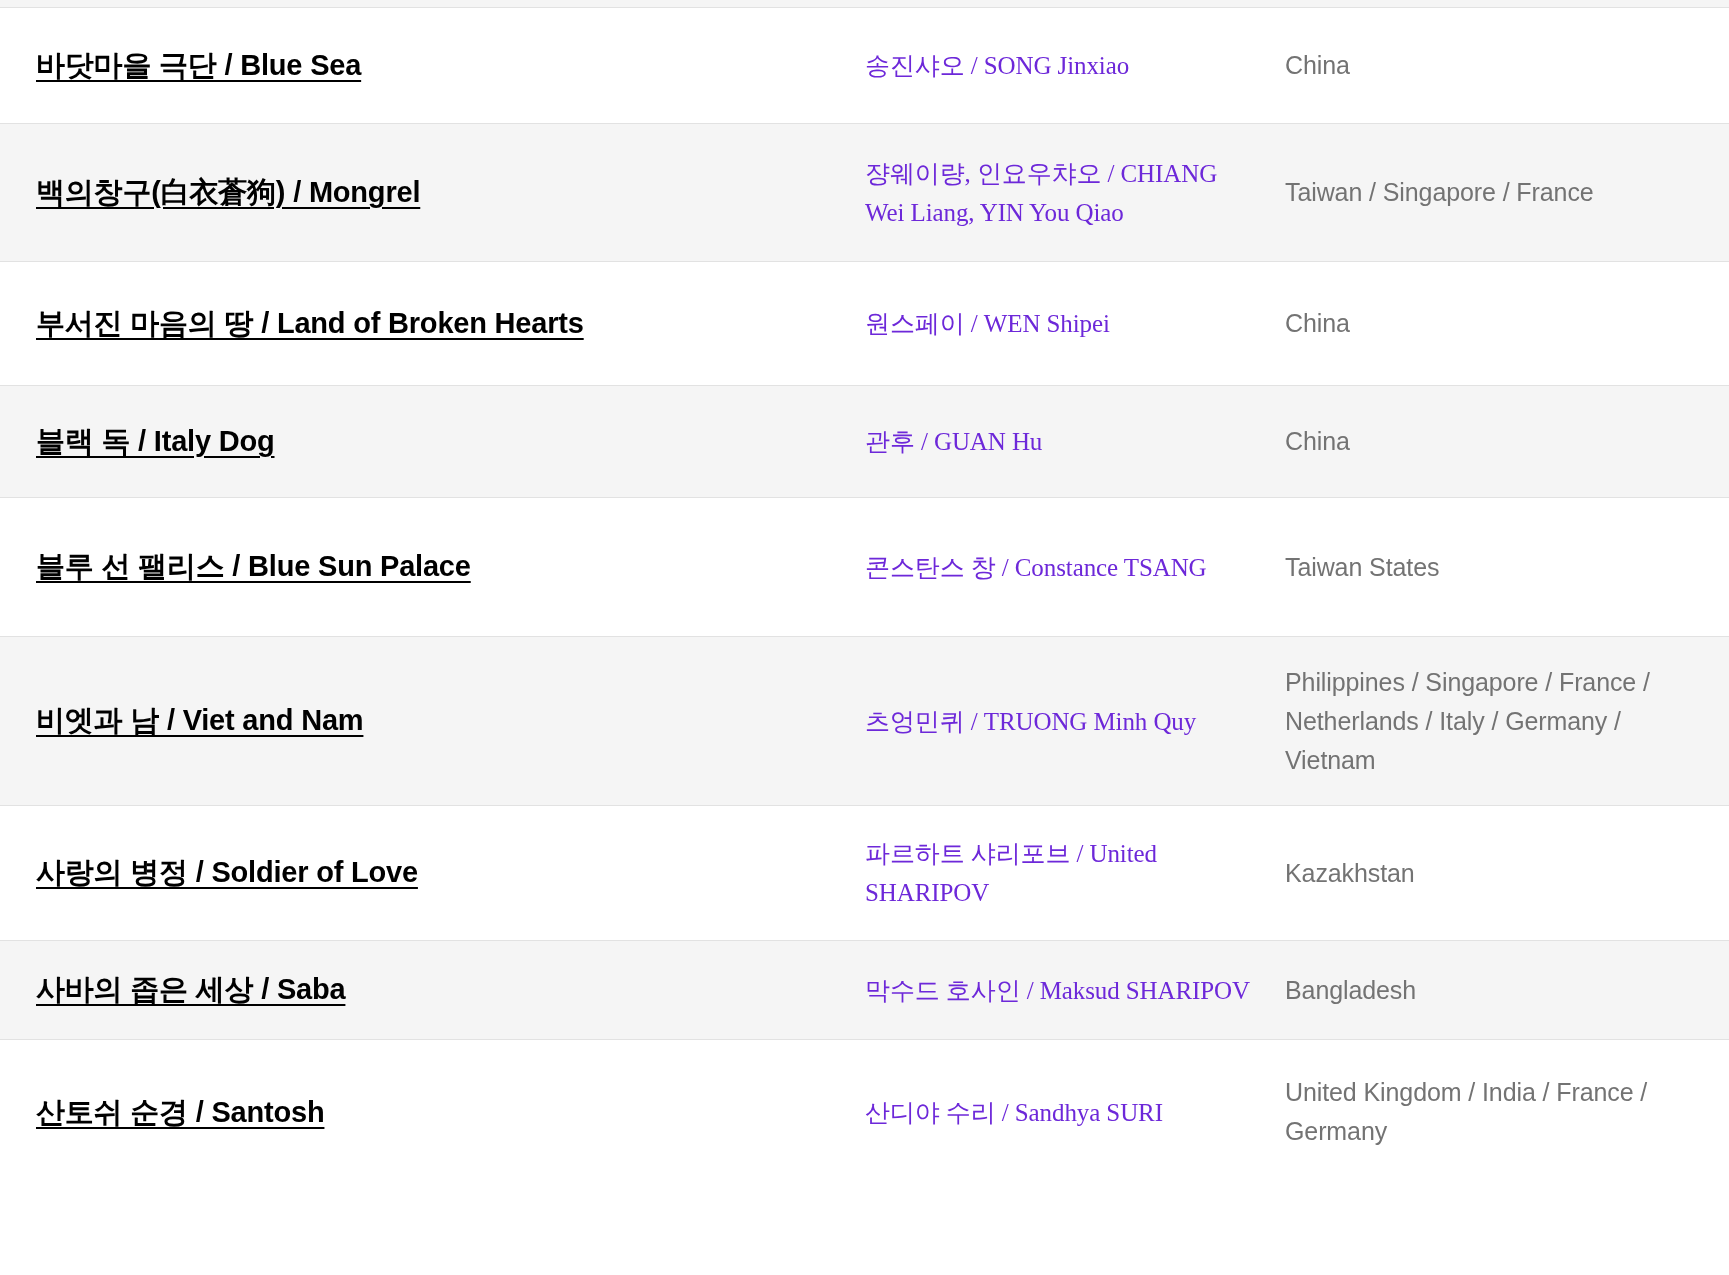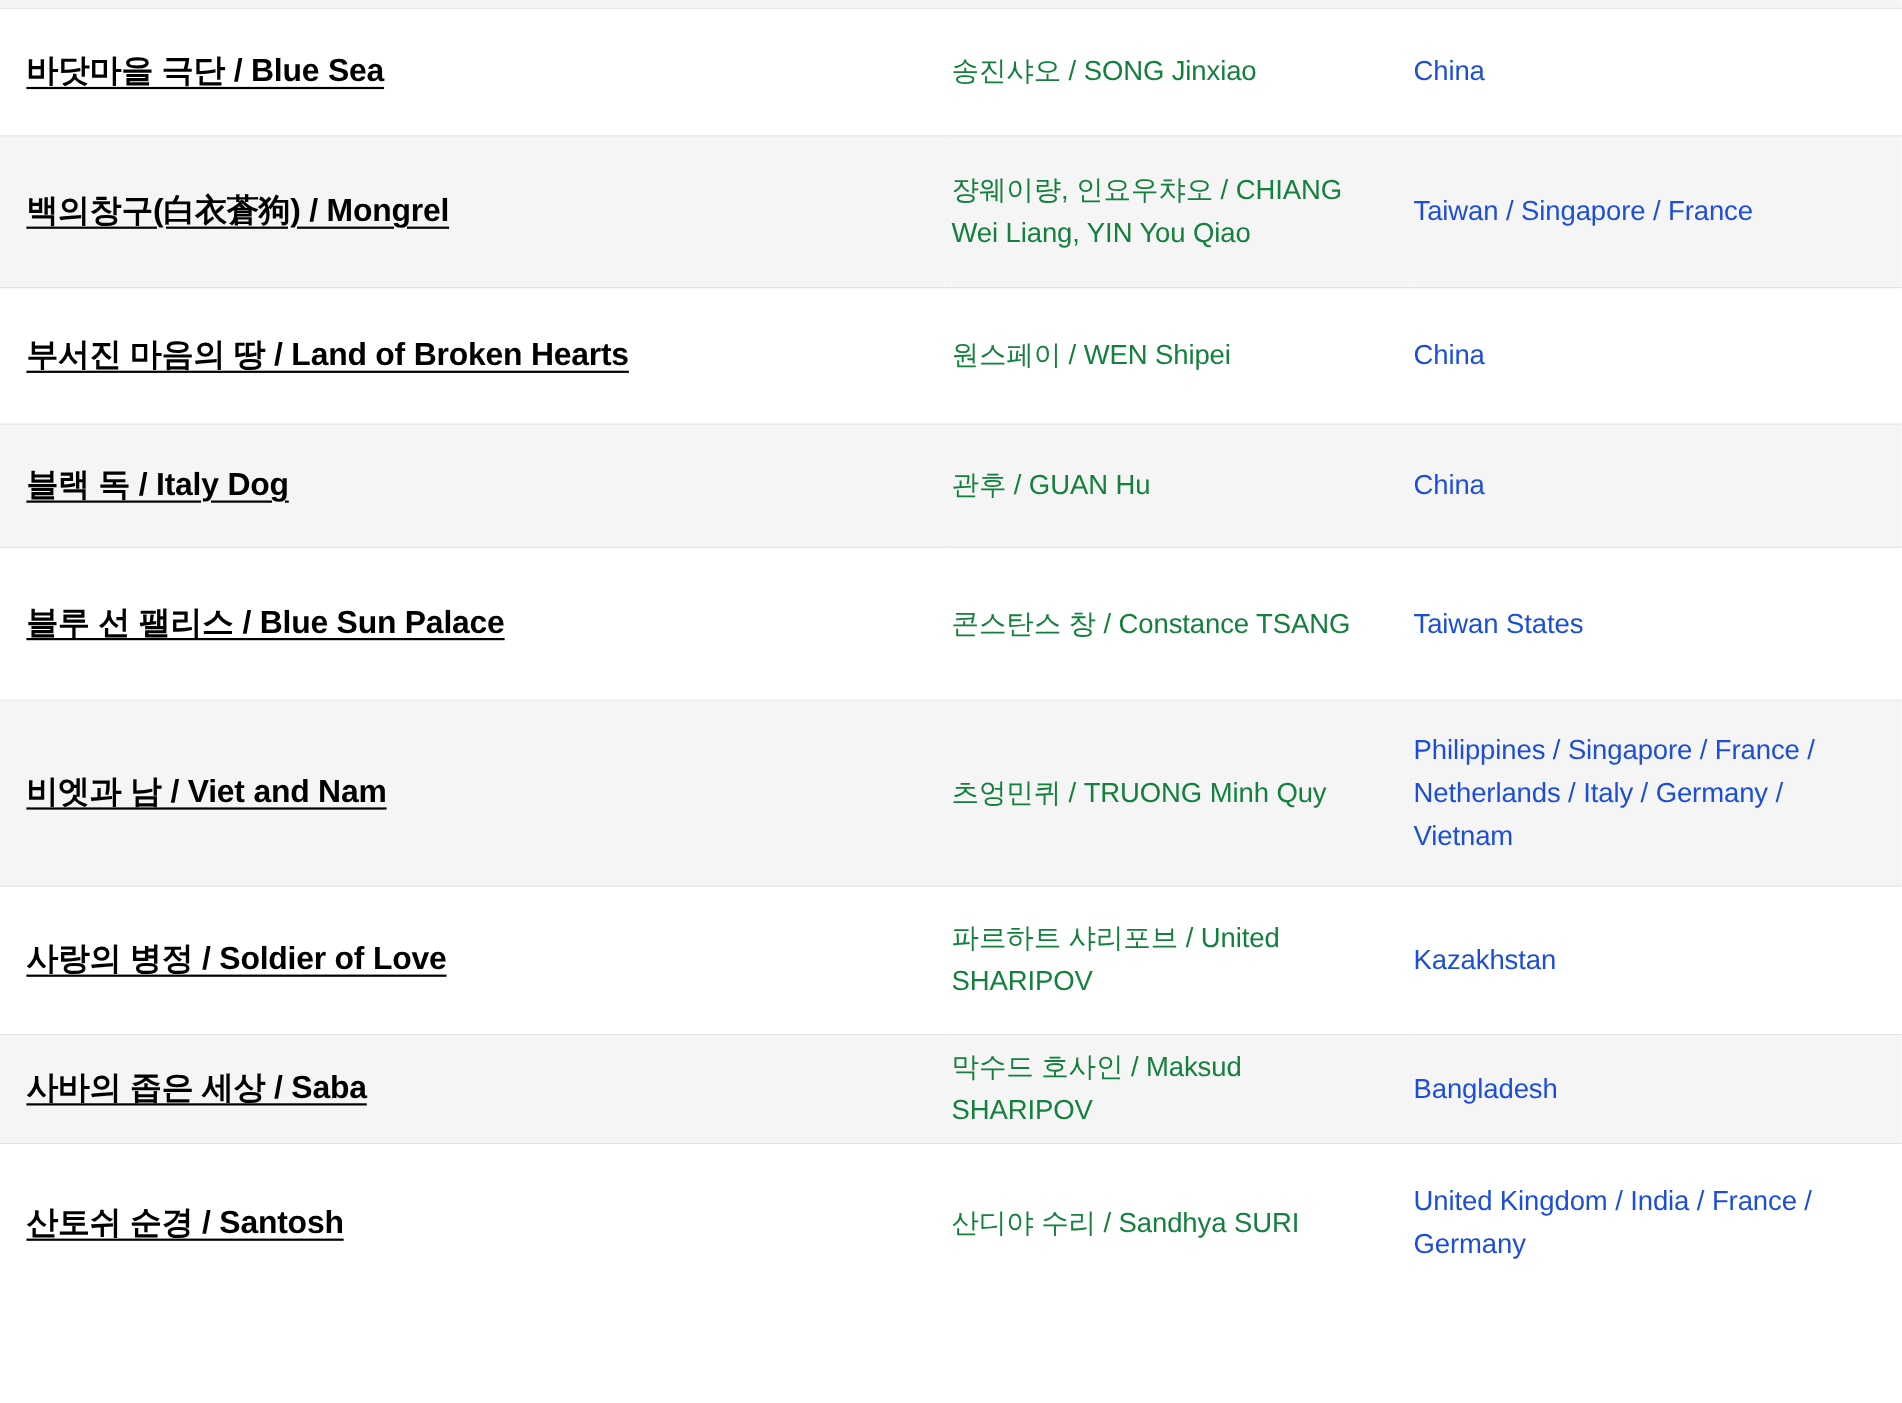--- a/index.html
+++ b/index.html
@@ -34,21 +34,21 @@
   }
   .film-table tr.plain {
     background: #ffffff;
   }
   .film-table td {
     vertical-align: middle;
     padding: 0;
   }
   td.col-title {
     width: 865px;
-    padding-left: 24px;
+    padding-left: 36px;
     padding-right: 20px;
   }
   td.col-director {
     width: 420px;
     padding-right: 24px;
   }
   td.col-country {
     width: 444px;
     padding-right: 24px;
   }
@@ -64,22 +64,22 @@
     display: inline;
     cursor: pointer;
   }
   .director-text, .country-text {
     font-size: 25px;
     font-weight: normal;
     color: #8c8c8c;
     line-height: 1.56;
     letter-spacing: -0.1px;
   }
-  .director-text { color: #15803d; }
-  .country-text { color: #1d4ed8; }
+  .director-text { color: #6d28d9; font-family: Liberation Serif, serif; }
+  .country-text { color: #737373; }
 </style>
 </head>
 <body>
 
 <div class="page">
   <div class="top-strip"></div>
   <table class="film-table">
     <tbody>
       <tr class="plain" style="height:116px">
         <td class="col-title">

